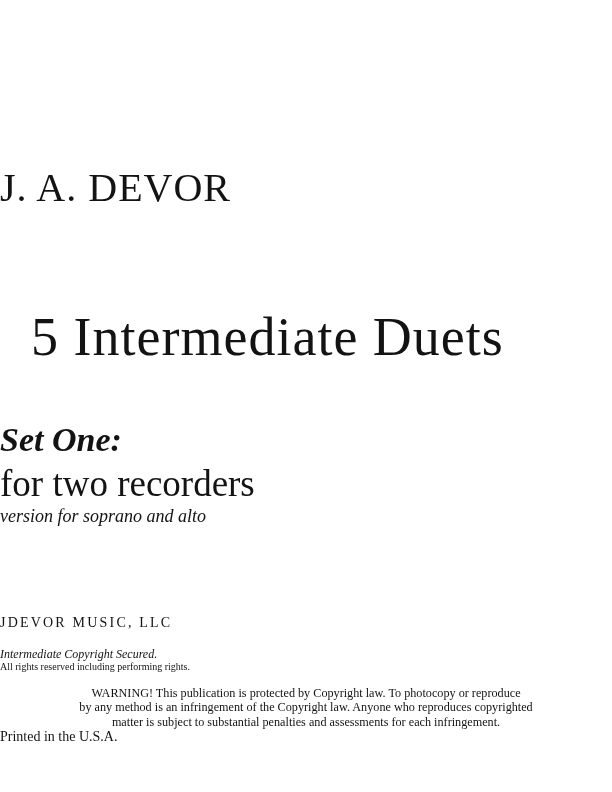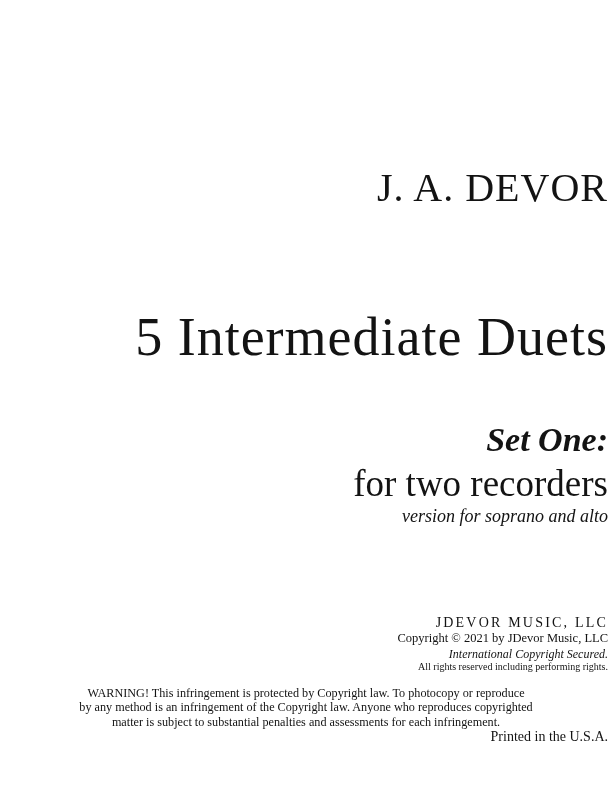--- a/index.html
+++ b/index.html
@@ -12,22 +12,22 @@
     width: 612px;
     height: 792px;
     background: #ffffff;
     color: #131313;
     font-family: "Liberation Serif", "DejaVu Serif", serif;
     overflow: hidden;
   }
   .line {
     position: absolute;
     left: 0;
-    right: 4px;
-    text-align: right;
+    right: 16px;
+    text-align: left;
     white-space: nowrap;
   }
   .author {
     top: 164px;
     font-size: 40px;
     letter-spacing: 1px;
   }
   .title {
     top: 306px;
     font-size: 54px;
@@ -92,27 +92,26 @@
   <div class="line title">5 Intermediate Duets</div>
 
   <div class="line subtitle-set">Set One:</div>
 
   <div class="line subtitle-instr">for two recorders</div>
 
   <div class="line subtitle-version">version for soprano and alto</div>
 
   <div class="line publisher-name">JDEVOR MUSIC, LLC</div>
 
-  <div class="line copyright-line">Copyright © 2021 by JDevor Music, LLC</div>
 
-  <div class="line secured-line">International Copyright Secured.</div>
+  <div class="line secured-line">Intermediate Copyright Secured.</div>
 
   <div class="line rights-line">All rights reserved including performing rights.</div>
 
   <div class="warning-block">
-    <div>WARNING! This infringement is protected by Copyright law. To photocopy or reproduce</div>
+    <div>WARNING! This publication is protected by Copyright law. To photocopy or reproduce</div>
     <div>by any method is an infringement of the Copyright law. Anyone who reproduces copyrighted</div>
     <div>matter is subject to substantial penalties and assessments for each infringement.</div>
   </div>
 
   <div class="line printed-line">Printed in the U.S.A.</div>
 
 </div>
 
 </body></html>

